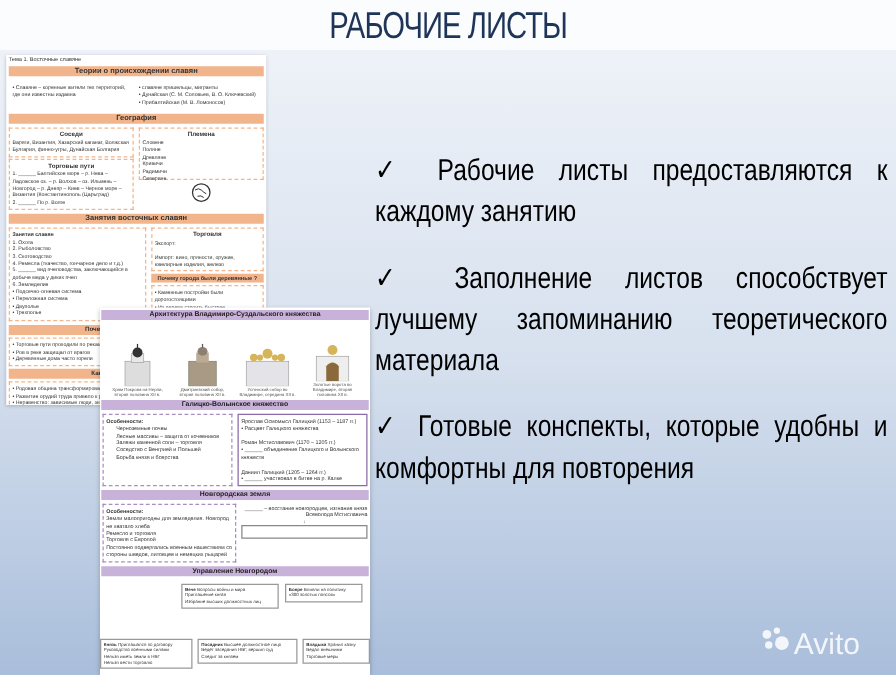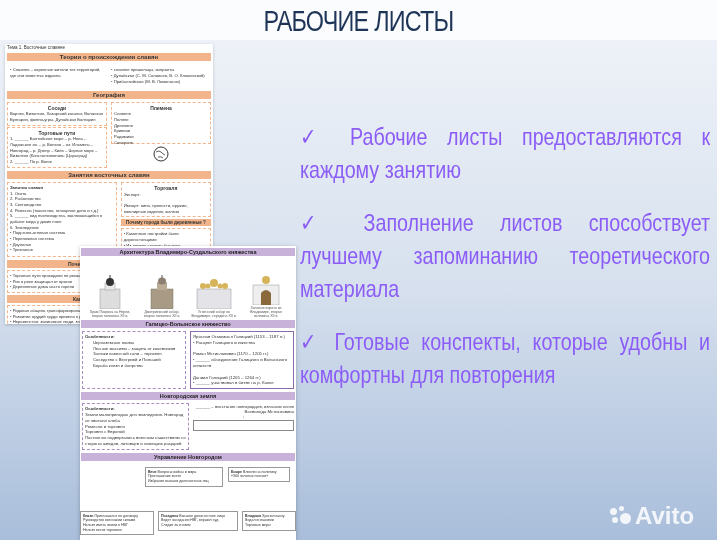--- a/index.html
+++ b/index.html
@@ -20,23 +20,23 @@
 .s2{position:absolute;left:80px;top:246px;width:216px;height:294px;background:#fff;box-shadow:0 1px 4px rgba(0,0,0,.25);font-size:4.3px;color:#333;overflow:hidden}
 .s2 .h{background:#c9b2da;color:#222;text-align:center;font-weight:bold;font-size:5.5px;padding:1px 0;margin:2px 1px}
 .s2 .box{border:1px dashed #a98ec2;margin:1px 2px;padding:2px;line-height:1.35}
 .s2 .sbox{border:1px solid #8a6aa8;margin:1px 2px;padding:2px;line-height:1.35}
 .churches{display:flex;justify-content:space-around;align-items:flex-end;height:60px;padding:0 4px}
 .ch{display:flex;flex-direction:column;align-items:center;width:46px}
 .ch .cap{font-size:3.5px;text-align:center;color:#555;margin-top:1px}
 .org{position:relative;height:110px}
 .ob{position:absolute;border:1px solid #999;background:#fff;font-size:3.6px;padding:2px;line-height:1.3}
 
-.pts{position:absolute;left:300px;top:120px;width:412px;color:#8b5cf6;font-family:"Liberation Sans",sans-serif}
+.pts{position:absolute;left:300px;top:120px;width:412px;color:#000000;font-family:"Liberation Sans",sans-serif}
 .pt{font-size:24px;line-height:33px;text-align:justify;text-align-last:left;margin-bottom:20px;transform:scaleX(0.82);transform-origin:left;width:500px}
-.avito{position:absolute;left:610px;top:502px;display:flex;align-items:center;color:#fff;font-size:24px;font-weight:bold;opacity:.85}
+.avito{position:absolute;left:610px;top:502px;display:flex;color:#fff;font-size:24px;font-weight:normal;opacity:.85}
 .dots{position:relative;width:22px;height:20px;margin-right:3px}
 .dots span{position:absolute;border-radius:50%;background:#fff}
 </style>
 </head>
 <body>
 
 <div class="top"></div>
 <div class="title">РАБОЧИЕ ЛИСТЫ</div>
 <div class="bg"></div>
 

